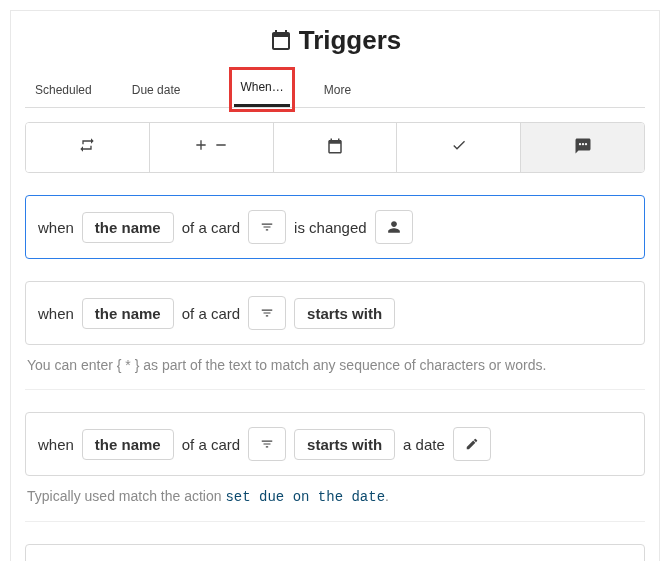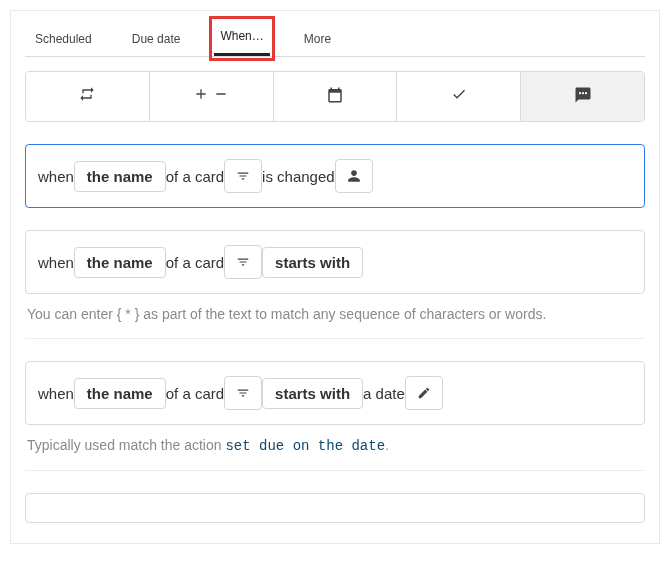--- a/index.html
+++ b/index.html
@@ -35,20 +35,21 @@
   .tab {
     padding: 8px 6px 10px 6px;
     color: #444;
     cursor: pointer;
     font-size: 12px;
   }
   .tab.active {
     border-bottom: 3px solid #222;
     font-weight: 500;
     color: #222;
+    margin-left: 20px;
   }
   .red-box {
     outline: 3px solid #e53935;
     outline-offset: 2px;
   }
 
   .icon-row {
     display: flex;
     margin-top: 14px;
     border: 1px solid #d9d9d9;
@@ -79,21 +80,21 @@
   .icon-cell svg { display: inline-block; }
 
   .rule-box {
     margin-top: 22px;
     border: 1px solid #d9d9d9;
     border-radius: 4px;
     padding: 14px 12px;
     display: flex;
     align-items: center;
     flex-wrap: wrap;
-    gap: 0;
+    gap: 8px;
   }
   .rule-box.selected {
     border: 1.5px solid #2b7de9;
   }
   .rule-text { color: #333; }
   .pill {
     border: 1px solid #d4d4d4;
     border-radius: 4px;
     padding: 6px 12px;
     background: #fff;
@@ -122,20 +123,25 @@
     margin: 16px 0 0 0;
   }
   svg { fill: #333; }
   .pill svg, .icon-cell svg { fill: #444; }
 </style>
 </head>
 <body>
 
 <div class="panel">
 
+  <div class="title">
+    <svg width="24" height="24" viewBox="0 0 24 24">
+        <path d="M19 4h-1V2h-2v2H8V2H6v2H5C3.9 4 3 4.9 3 6v14c0 1.1.9 2 2 2h14c1.1 0 2-.9 2-2V6C21 4.9 20.1 4 19 4zM19 20H5V9h14V20z"></path>
+      </svg><span>Triggers</span>
+  </div>
 
   <div class="tabs">
     <div class="tab">Scheduled</div>
     <div class="tab">Due date</div>
     <div class="tab active red-box">When…</div>
     <div class="tab">More</div>
   </div>
 
   <div class="icon-row">
     <div class="icon-cell">

